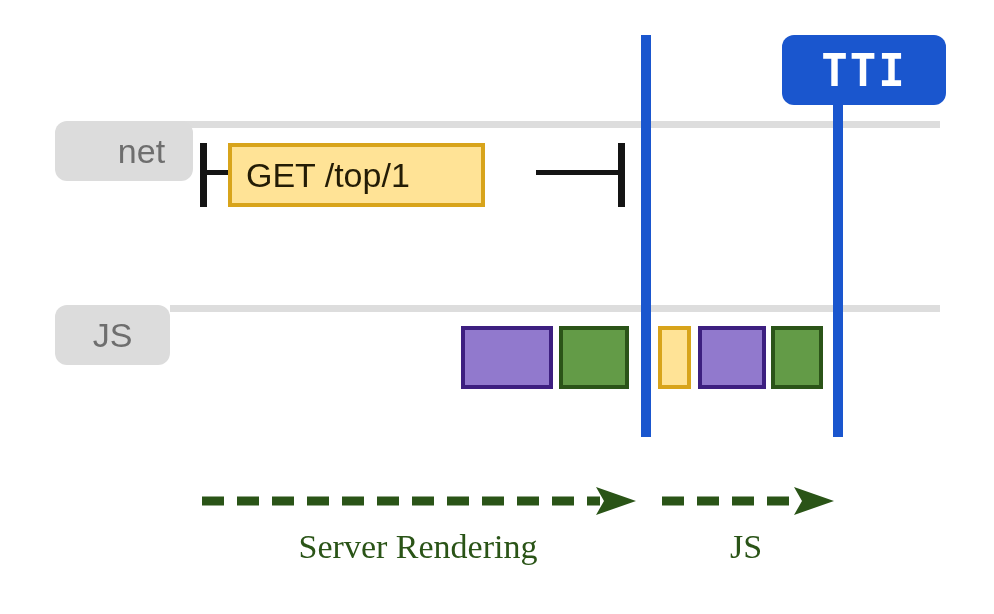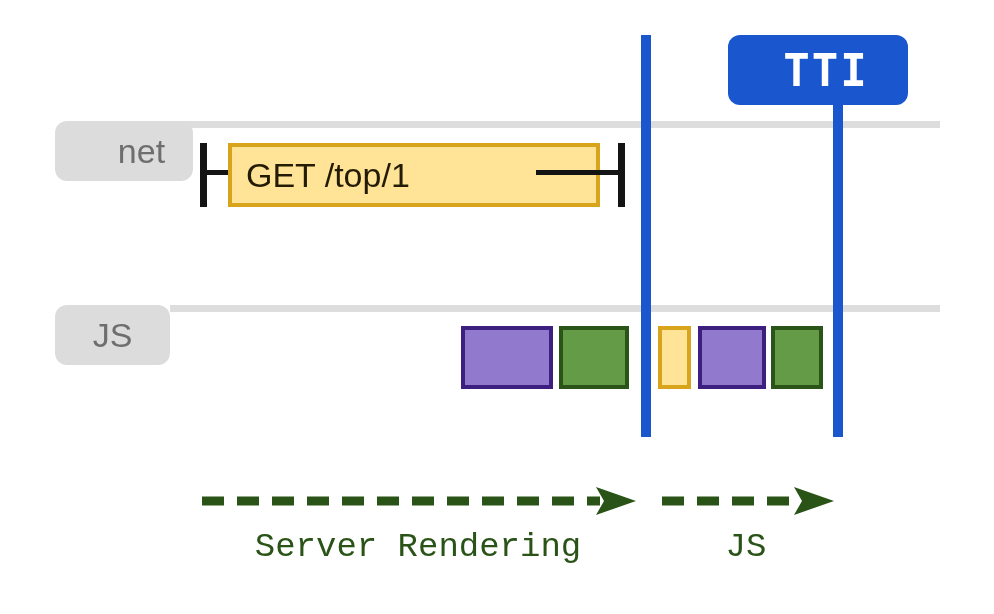--- a/index.html
+++ b/index.html
@@ -88,41 +88,41 @@
   .task.purple { background: #9179cd; border-color: #3d1f80; }
   .task.green  { background: #639b47; border-color: #2b5418; }
   .task.yellow { background: #ffe396; border-color: #d8a41b; }
 
   
   .phase-arrow { position: absolute; }
   .phase-label {
     position: absolute;
     color: #2a5417;
     font-size: 34px;
-    font-family: Liberation Mono, monospace;
+    font-family: Liberation Serif, serif;
     text-align: center;
     white-space: nowrap;
   }
 </style>
 </head>
 <body>
 
 <div id="canvas">
 
   <div>
 
     <div>
       <div class="lane-track" style="left:170px; top:121px; width:770px;"></div>
       <div class="lane-chip" style="left:55px; top:121px; width:103px; height:60px;padding-left:35px;">
         <span>net</span>
       </div>
 
       <div class="net-tick" style="left:200px; top:143px; height:64px;"></div>
       <div class="net-connector" style="left:200px; top:170px; width:32px;"></div>
-      <div class="req-box" style="left:228px; top:143px; width:372px; height:64px;">
+      <div class="req-box" style="left:228px; top:143px; width:257px; height:64px;">
         <span>GET /top/1</span>
       </div>
       <div class="net-connector" style="left:536px; top:170px; width:88px;"></div>
       <div class="net-tick" style="left:618px; top:143px; height:64px;"></div>
     </div>
 
     <div>
       <div class="lane-track" style="left:170px; top:305px; width:770px;"></div>
       <div class="lane-chip" style="left:55px; top:305px; width:115px; height:60px;">
         <span>JS</span>
@@ -132,21 +132,21 @@
       <div class="task green" style="left:559px; top:326px; width:70px; height:63px;"></div>
       <div class="task yellow" style="left:658px; top:326px; width:33px; height:63px;"></div>
       <div class="task purple" style="left:698px; top:326px; width:68px; height:63px;"></div>
       <div class="task green" style="left:771px; top:326px; width:52px; height:63px;"></div>
     </div>
   </div>
 
   <div class="marker-line" style="left:641px; top:35px; width:10px; height:402px;"></div>
   <div class="marker-line" style="left:833px; top:35px; width:10px; height:402px;"></div>
 
-  <div class="badge" style="left:728px; top:35px; width:164px; height:70px; font-size:44px;padding-left:16px;">
+  <div class="badge" style="left:782px; top:35px; width:164px; height:70px; font-size:44px;">
     <span>TTI</span>
   </div>
 
   <div class="phase-arrow" style="left:200px; top:483px; width:440px; height:36px;">
     <svg width="440" height="36" viewBox="0 0 440 36">
       <line x1="2" y1="18" x2="400" y2="18" stroke="#2a5417" stroke-width="9" stroke-dasharray="22 13" stroke-linecap="butt"></line>
       <polygon points="396,4 436,18 396,32 404,18" fill="#2a5417"></polygon>
     </svg>
   </div>
   <div class="phase-label" style="left:190px; top:528px; width:456px;">

